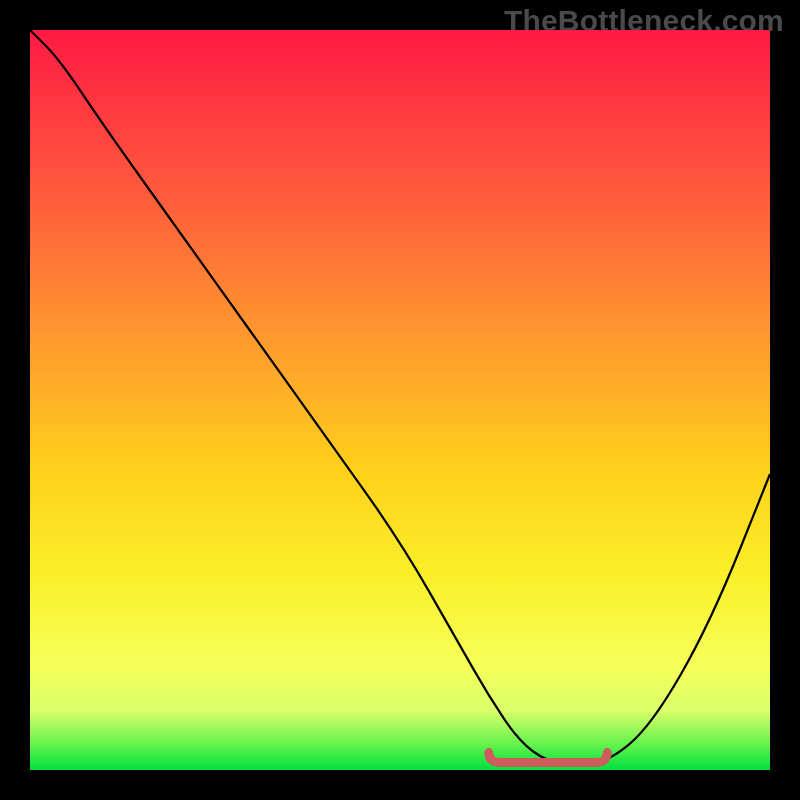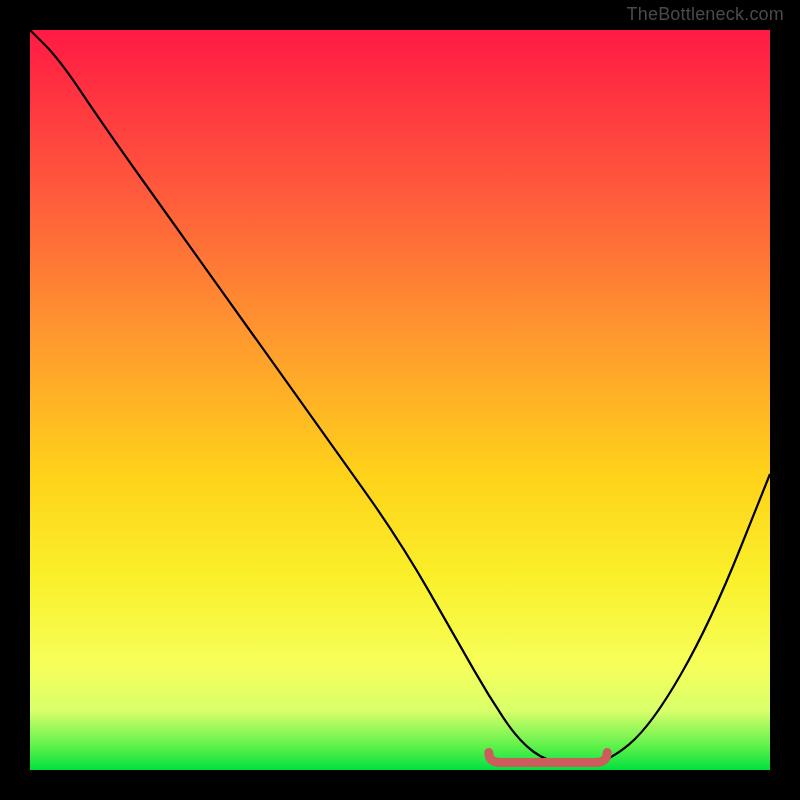--- a/index.html
+++ b/index.html
@@ -15,22 +15,22 @@
     position: relative;
     width: 800px;
     height: 800px;
     background: #000;
   }
   .watermark {
     position: absolute;
     top: 4px;
     right: 16px;
     color: #4a4a4a;
-    font-size: 18px;
-    font-weight: 400;
+    font-size: 30px;
+    font-weight: 700;
     letter-spacing: 0.2px;
     user-select: none;
   }
   .plot-area {
     position: absolute;
     left: 30px;
     top: 30px;
     width: 740px;
     height: 740px;
     background: linear-gradient(

